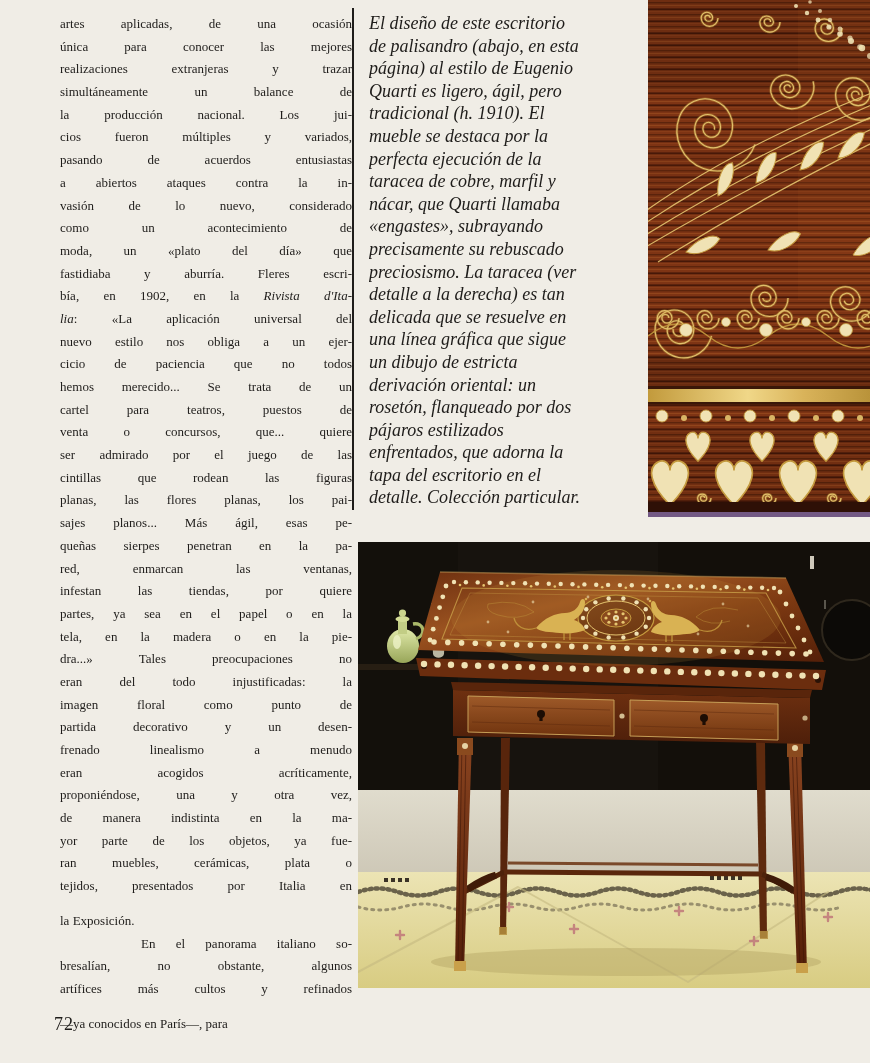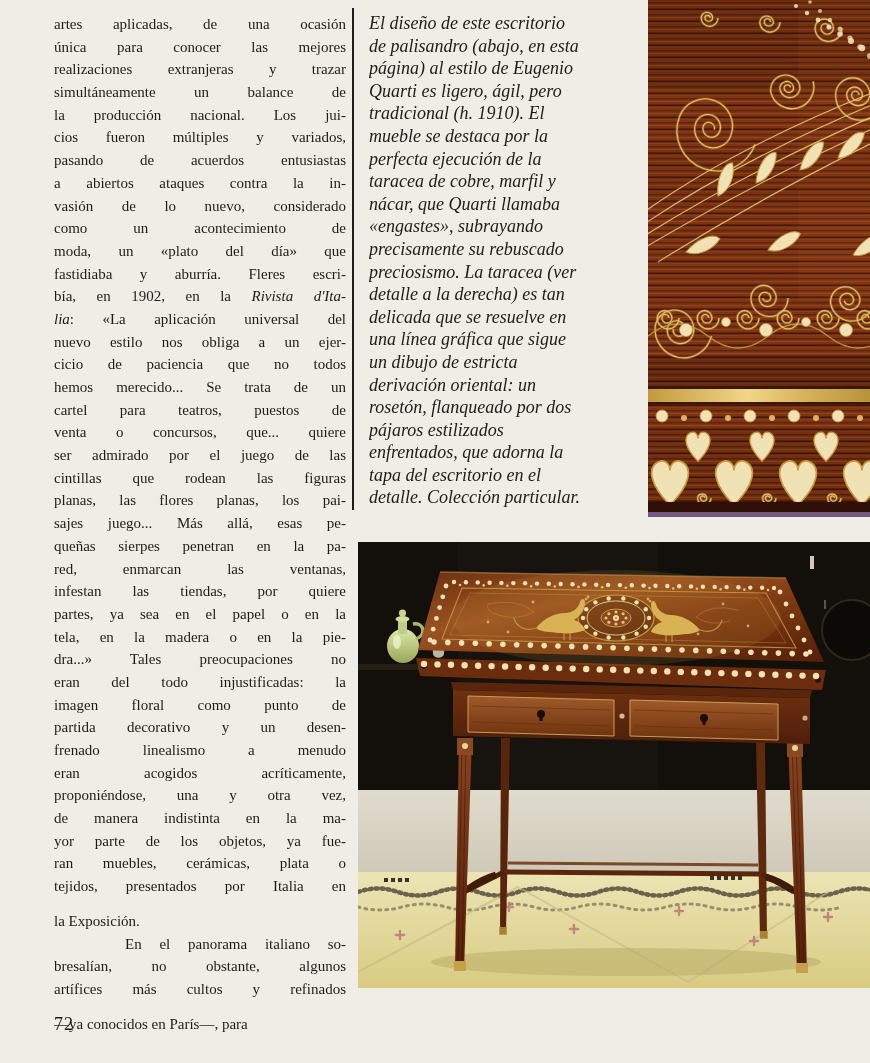--- a/index.html
+++ b/index.html
@@ -6,21 +6,21 @@
     --paper:#f0ede6; --ink:#1e1c1a;
   }
   html,body{margin:0;padding:0;}
   body{background:#777;}
   .page{
     position:relative; width:870px; height:1063px; margin:0 auto;
     background:var(--paper);
     font-family:"Liberation Serif","DejaVu Serif",serif;
     color:var(--ink); overflow:hidden;
   }
-  .col-left{position:absolute; left:54px; top:13px; width:292px; font-size:15px;}
+  .col-left{position:absolute; left:60px; top:13px; width:292px; font-size:13px;}
   .col-left .line{height:22.7px; line-height:22.7px; text-align:justify; text-align-last:justify; overflow:hidden;}
   .col-left .line.last{text-align-last:left;margin-top:12px;}
   .caption{position:absolute; left:369px; top:12px; width:272px; font-size:18px; font-style:italic;}
   .caption .line{height:22.6px; line-height:22.6px; text-align:left; overflow:hidden; white-space:nowrap;}
   .vrule{position:absolute; left:352px; top:8px; width:2px; height:502px; background:var(--ink);}
   figure{margin:0; padding:0; position:absolute;}
   .fig-marquetry{left:648px; top:0; width:222px; height:517px;}
   .fig-desk{left:358px; top:542px; width:512px; height:446px;}
   figure svg{display:block;}
   .pageno{position:absolute; left:54px; top:1014px; font-size:18px; letter-spacing:1px;}
@@ -47,21 +47,21 @@
         <div class="line">bía, en 1902, en la <i>Rivista d'Ita-</i></div>
         <div class="line"><i>lia</i>: «La aplicación universal del</div>
         <div class="line">nuevo estilo nos obliga a un ejer-</div>
         <div class="line">cicio de paciencia que no todos</div>
         <div class="line">hemos merecido... Se trata de un</div>
         <div class="line">cartel para teatros, puestos de</div>
         <div class="line">venta o concursos, que... quiere</div>
         <div class="line">ser admirado por el juego de las</div>
         <div class="line">cintillas que rodean las figuras</div>
         <div class="line">planas, las flores planas, los pai-</div>
-        <div class="line">sajes juego... Más allá, esas pe-</div>
+        <div class="line">sajes planos... Más ágil, esas pe-</div>
         <div class="line">queñas sierpes penetran en la pa-</div>
         <div class="line">red, enmarcan las ventanas,</div>
         <div class="line">infestan las tiendas, por quiere</div>
         <div class="line">partes, ya sea en el papel o en la</div>
         <div class="line">tela, en la madera o en la pie-</div>
         <div class="line">dra...» Tales preocupaciones no</div>
         <div class="line">eran del todo injustificadas: la</div>
         <div class="line">imagen floral como punto de</div>
         <div class="line">partida decorativo y un desen-</div>
         <div class="line">frenado linealismo a menudo</div>

